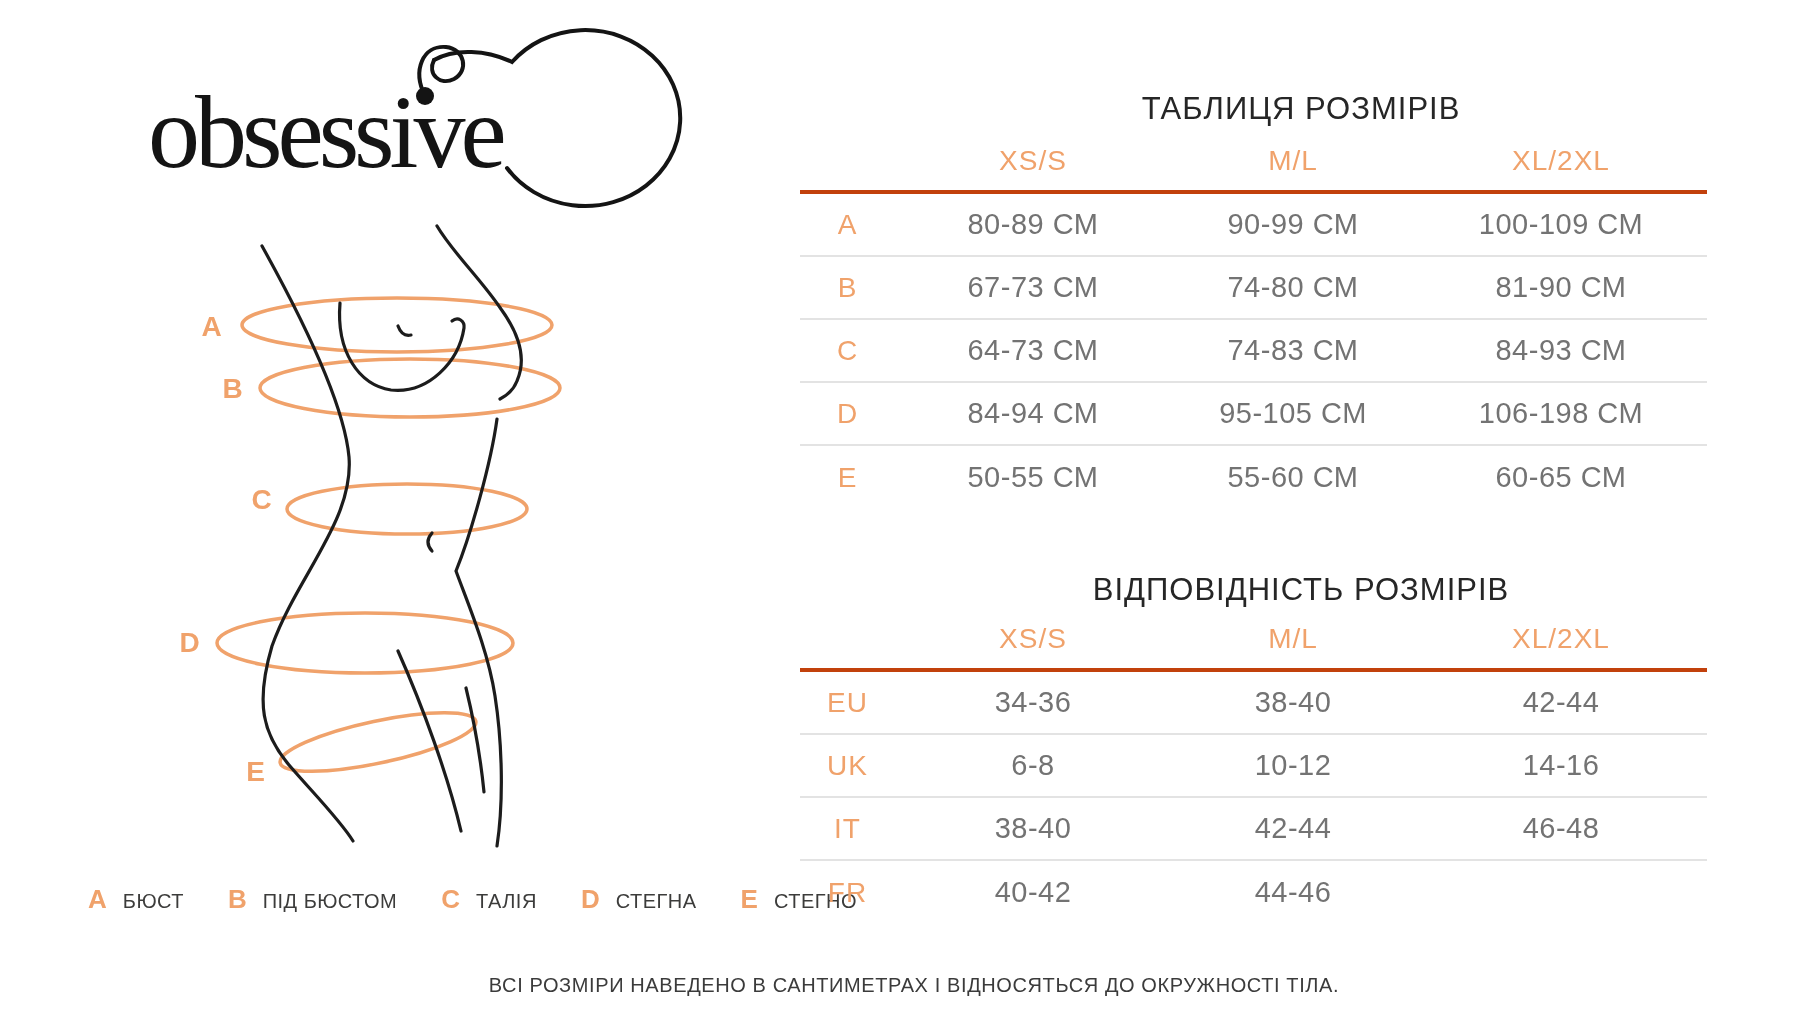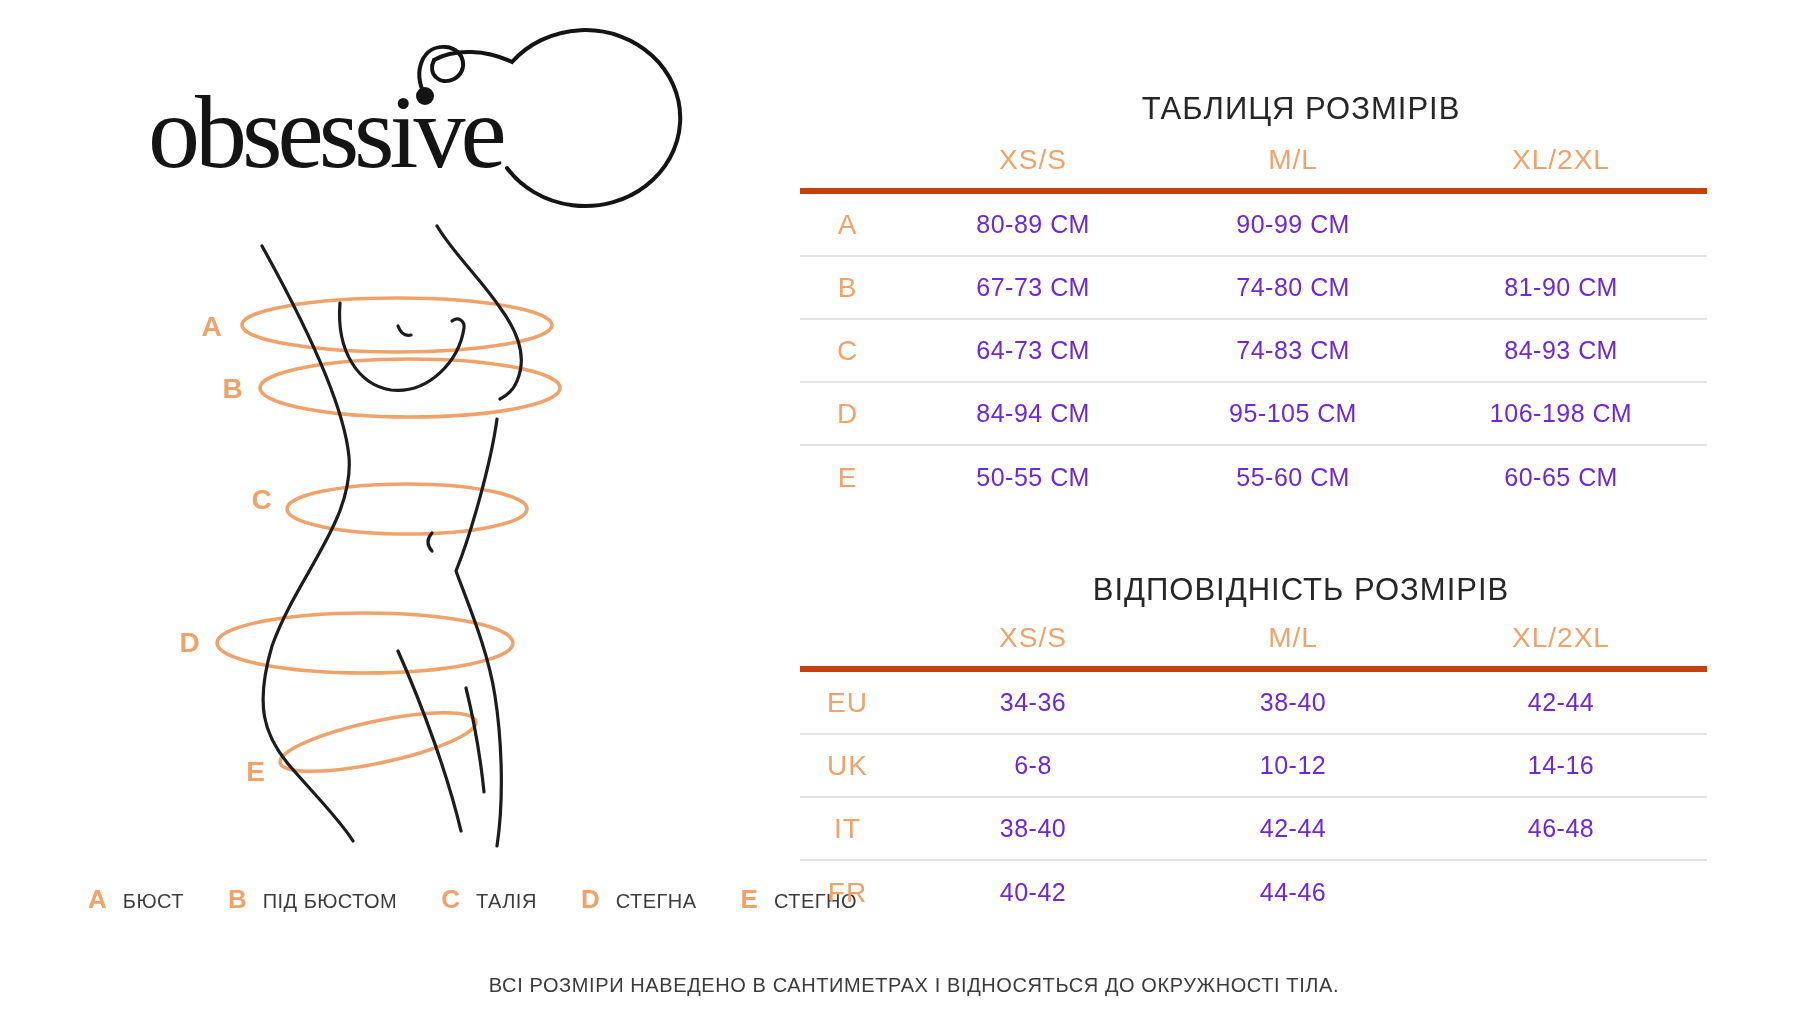--- a/index.html
+++ b/index.html
@@ -35,31 +35,31 @@
     position:absolute; left:95px; width:812px; text-align:center;
     font-size:31px; letter-spacing:1px; color:#262626; font-weight:400;margin-top:21px;
   }
   #t1-title { top:70px; }
   #t2-title { top:551px; }
   .grid-row {
     display:grid; grid-template-columns:95px 276px 244px 292px;
     align-items:center; box-sizing:border-box;
   }
   .hdr-row { position:absolute; left:0; width:907px; height:62px;
-    border-bottom:6px solid #c2410c; }
+    border-bottom:4px solid #c2410c; }
   #t1-hdr { top:132px; }
   #t2-hdr { top:610px; }
   .hdr-cell { text-align:center; color:#F0A26B; font-size:28px; letter-spacing:1px; }
   .tbody { position:absolute; left:0; width:907px; }
   #t1-body { top:194px; }
   #t2-body { top:672px; }
   .data-row { height:63px; border-bottom:2px solid #e3e3e3; }
   .data-row:last-child { border-bottom:none; }
   .row-lbl { text-align:center; color:#F0A26B; font-size:28px; letter-spacing:1px; }
-  .row-val { text-align:center; color:#6d28d9; font-size:25px; letter-spacing:0.5px; }
+  .row-val { text-align:center; color:#737373; font-size:29px; letter-spacing:0.5px; }
   
   .footnote {
     position:absolute; left:0; right:0; top:974px; text-align:center;
     font-size:20px; letter-spacing:0.6px; color:#3b3b3b;
   }
 </style>
 </head>
 <body>
 
 <div class="canvas">
@@ -132,20 +132,21 @@
       <div class="hdr-cell">XS/S</div>
       <div class="hdr-cell">M/L</div>
       <div class="hdr-cell">XL/2XL</div>
     </div>
 
     <div class="tbody" id="t1-body">
       <div class="grid-row data-row">
         <div class="row-lbl">A</div>
         <div class="row-val">80-89 СМ</div>
         <div class="row-val">90-99 СМ</div>
+        <div class="row-val">100-109 СМ</div>
       </div>
       <div class="grid-row data-row">
         <div class="row-lbl">B</div>
         <div class="row-val">67-73 СМ</div>
         <div class="row-val">74-80 СМ</div>
         <div class="row-val">81-90 СМ</div>
       </div>
       <div class="grid-row data-row">
         <div class="row-lbl">C</div>
         <div class="row-val">64-73 СМ</div>

